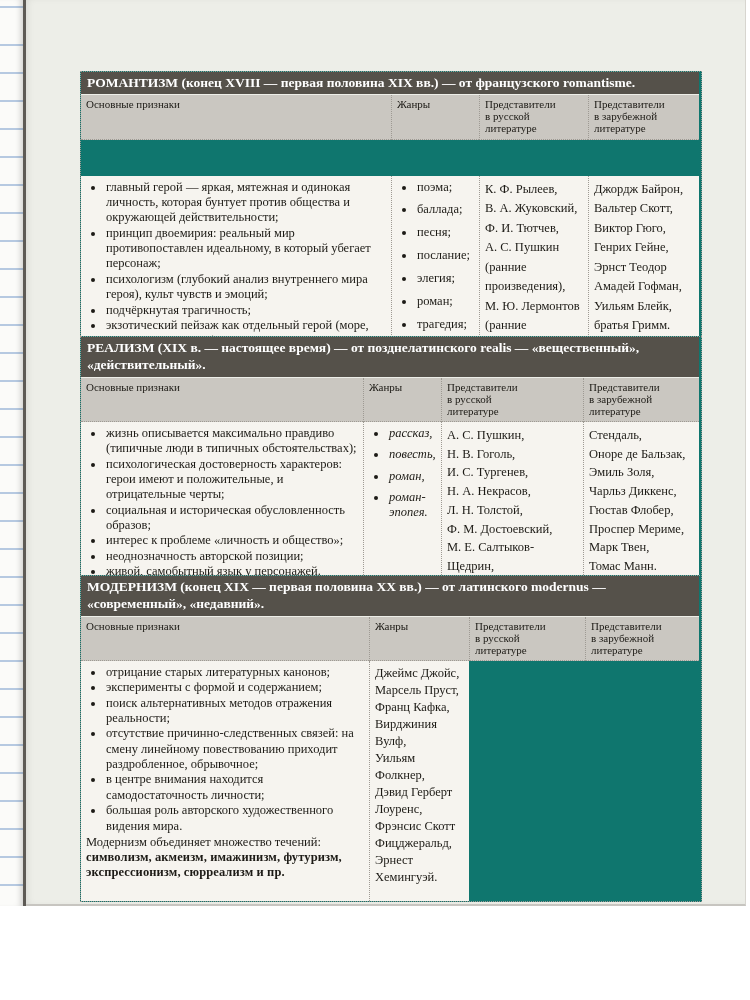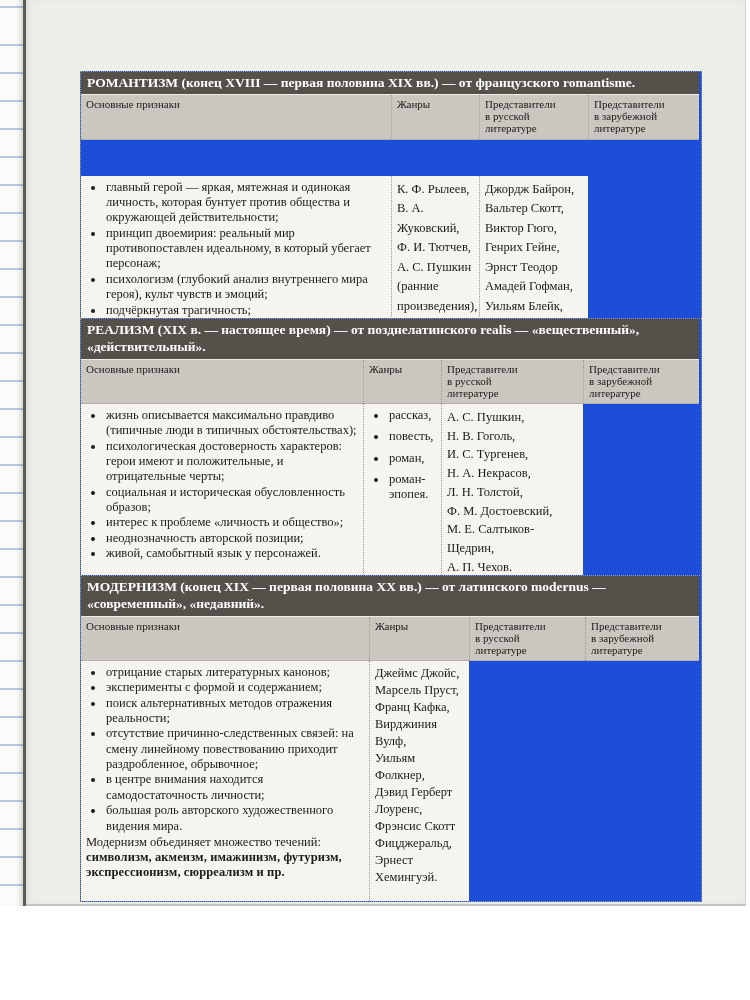--- a/index.html
+++ b/index.html
@@ -21,26 +21,26 @@
     position:absolute;left:26px;top:0;width:719px;height:904px;
     background:#edeee8;
     border-bottom:2px solid #c7c5c0;
     border-right:1px solid #d7d5cf;
     box-shadow:inset 4px 0 8px -4px rgba(0,0,0,.12);
   }
   .tbl{
     position:absolute;left:54px;width:620px;
     display:grid;
     border:1px dotted #9e9a93;
-    background:#1d4ed8;
+    background:#0f766e;
     color:#1d1b16;
     font-size:12.5px;
   }
   .t1{top:71px;grid-template-columns:310px 88px 109px 111px;}
-  .t2{top:318px;grid-template-columns:282px 78px 142px 116px;}
+  .t2{top:336px;grid-template-columns:282px 78px 142px 116px;}
   .t3{top:575px;grid-template-columns:288px 100px 116px 114px;}
   .tbl-title{
     grid-column:1 / -1;
     background:#55514a;color:#ffffff;
     font-weight:bold;font-size:13.5px;line-height:1.28;
     padding:2px 7px 3px 6px;
     border-bottom:1px solid #edeee8;
   }
   .th{
     background:#cac7c1;
@@ -54,21 +54,21 @@
     padding:4px 5px 4px 5px;
     line-height:1.23;
   }
   .th + .th, .td + .td{border-left:1px dotted #9e9a93;}
   .t1 .td{min-height:195px;margin-top:36px;}
   .t2 .td{min-height:150px;}
   .t3 .td{min-height:198px;}
   ul.blist{margin:0;padding:0 0 0 19px;list-style:disc outside;}
   ul.blist li{padding-left:1px;}
   ul.spaced li{margin-bottom:7.5px;}
-  ul.spaced2 li{margin-bottom:6px;}
+  ul.spaced2 li{margin-bottom:6px;font-style:italic;}
   .names{white-space:pre-line;}
   .lh-tall{line-height:1.56;}
   .lh-mid{line-height:1.5;}
   .lh-low{line-height:1.36;}
   .genres-text{white-space:pre-line;line-height:1.46;}
   .note{margin:1px 0 16px 0;line-height:1.22;}
   .note b{letter-spacing:.1px;}
 </style>
 </head>
 <body>
@@ -89,20 +89,32 @@
 литературе</div>
     <div class="td">
       <ul class="blist">
           <li>главный герой — яркая, мятежная и одинокая личность, которая бунтует против общества и окружающей действительности;</li>
           <li>принцип двоемирия: реальный мир противопоставлен идеальному, в который убегает персонаж;</li>
           <li>психологизм (глубокий анализ внутреннего мира героя), культ чувств и эмоций;</li>
           <li>подчёркнутая трагичность;</li>
           <li>экзотический пейзаж как отдельный герой (море, горы, пустыня и пр.);</li>
           <li>фольклорные мотивы;</li>
           <li>ломка жанровых канонов, новые изобразительные средства.</li>
+        </ul>
+    </div>
+    <div class="td">
+      <ul class="blist spaced">
+          <li>поэма;</li>
+          <li>баллада;</li>
+          <li>песня;</li>
+          <li>послание;</li>
+          <li>элегия;</li>
+          <li>роман;</li>
+          <li>трагедия;</li>
+          <li>сказка.</li>
         </ul>
     </div>
     <div class="td names lh-tall">К. Ф. Рылеев,
 В. А. Жуковский,
 Ф. И. Тютчев,
 А. С. Пушкин
 (ранние
 произведения),
 М. Ю. Лермонтов
 (ранние
@@ -146,20 +158,28 @@
         </ul>
     </div>
     <div class="td names lh-mid">А. С. Пушкин,
 Н. В. Гоголь,
 И. С. Тургенев,
 Н. А. Некрасов,
 Л. Н. Толстой,
 Ф. М. Достоевский,
 М. Е. Салтыков-Щедрин,
 А. П. Чехов.</div>
+    <div class="td names lh-mid">Стендаль,
+Оноре де Бальзак,
+Эмиль Золя,
+Чарльз Диккенс,
+Гюстав Флобер,
+Проспер Мериме,
+Марк Твен,
+Томас Манн.</div>
   </div>
 
   <div class="tbl t3">
     <div class="tbl-title">МОДЕРНИЗМ (конец XIX — первая половина XX вв.) — от латинского modernus — «современный», «недавний».</div>
     <div class="th">Основные признаки</div>
     <div class="th">Жанры</div>
     <div class="th">Представители
 в русской
 литературе</div>
     <div class="th">Представители

